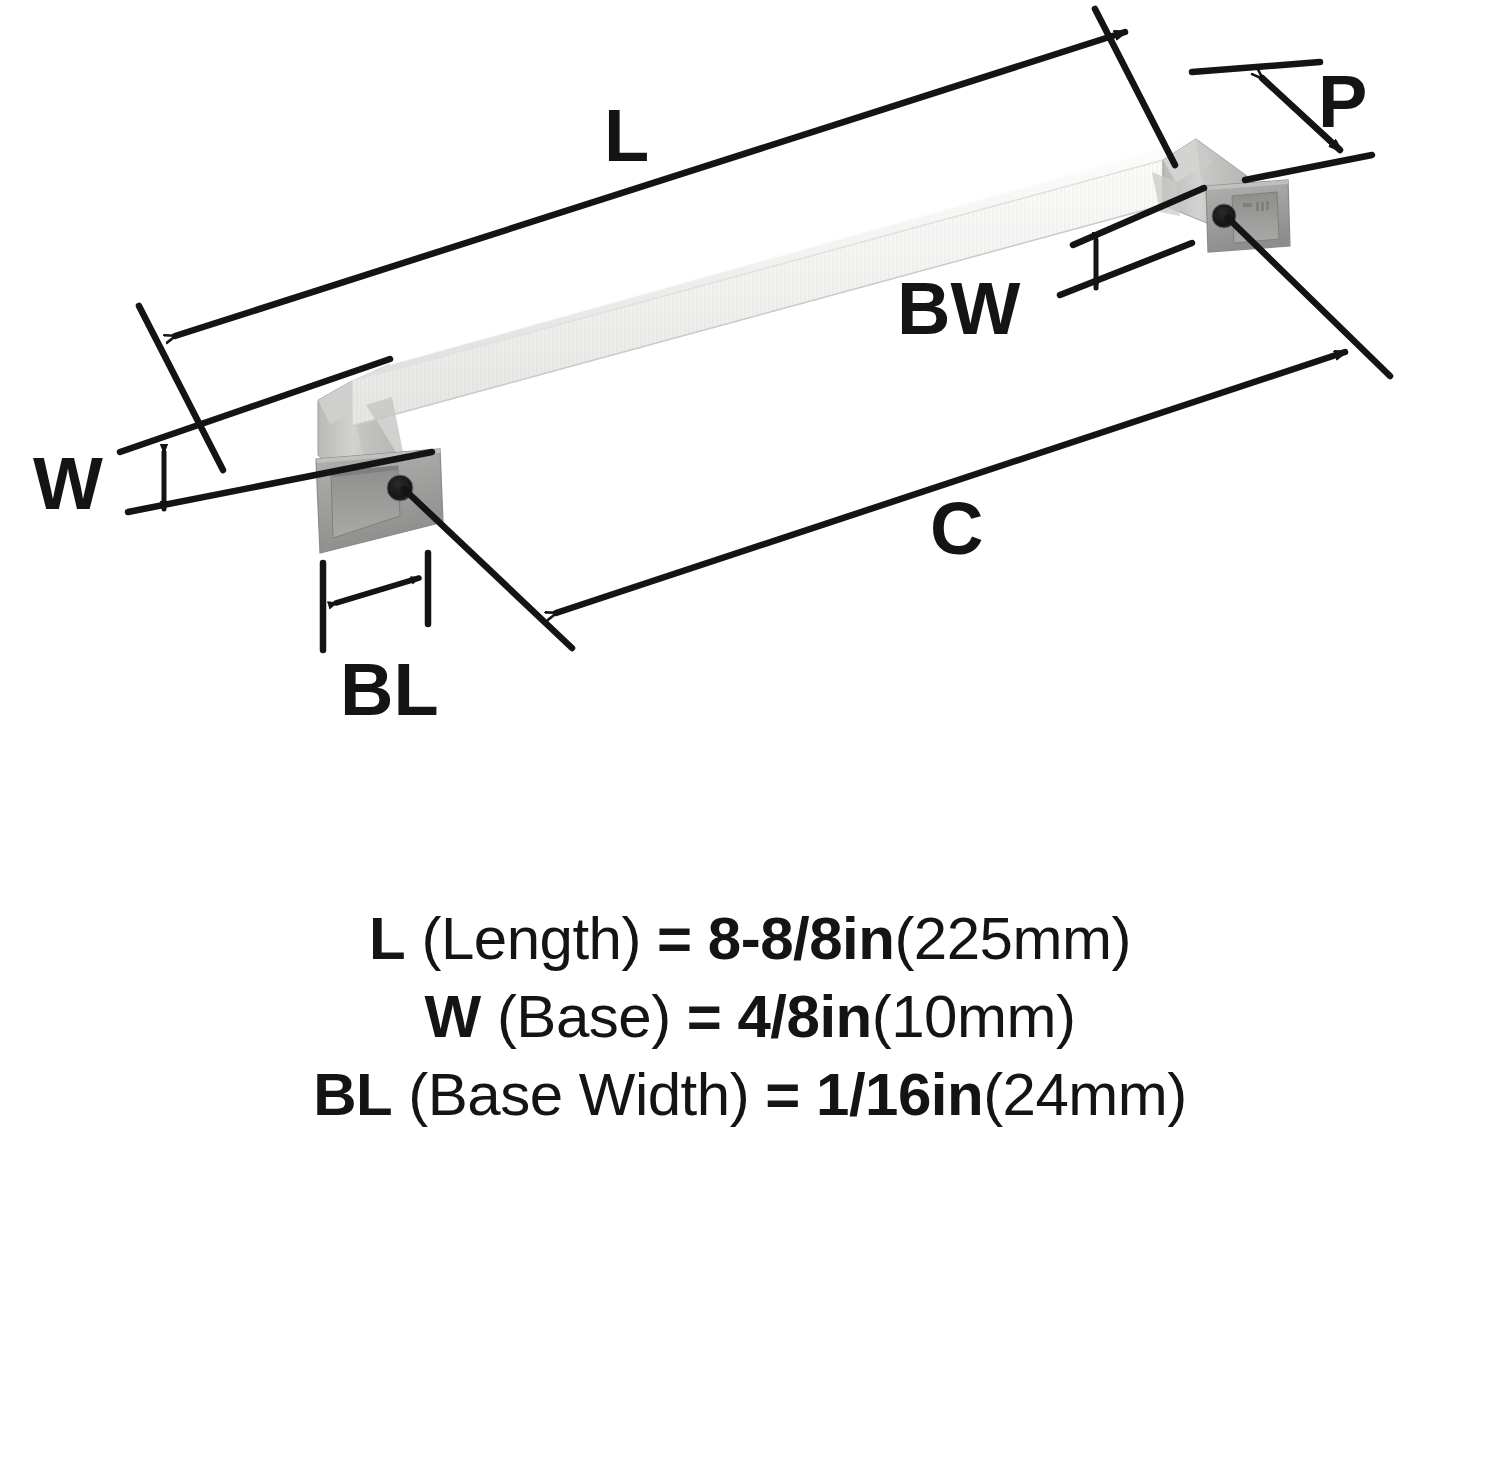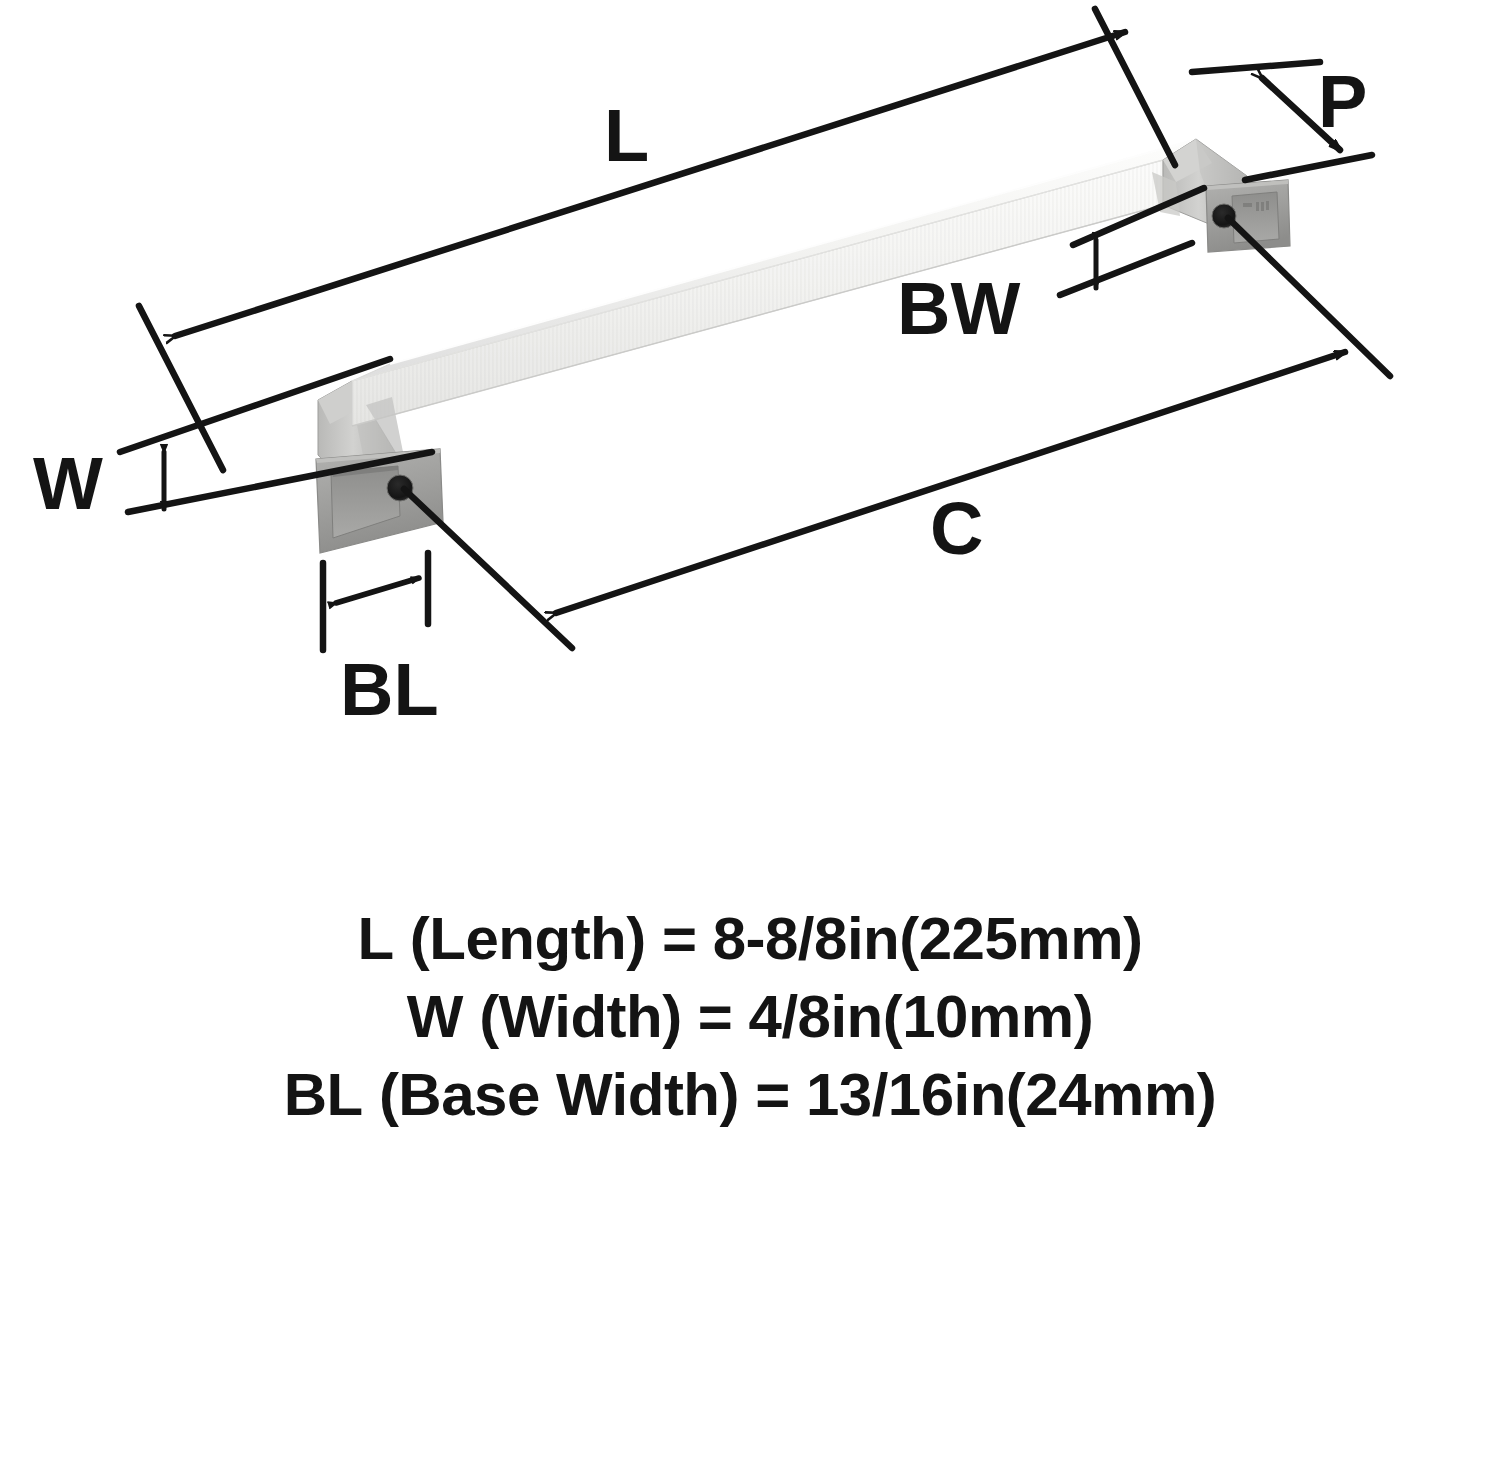--- a/index.html
+++ b/index.html
@@ -48,21 +48,21 @@
     white-space: nowrap;
     color: #141414;
   }
   .spec-line .code,
   .spec-line .val {
     font-weight: 700;
   }
   .spec-line .desc,
   .spec-line .mm,
   .spec-line .eq {
-    font-weight: 700;
+    font-weight: 400;
   }
   .spec-line .eq { font-weight: 700; }
   .dim-label {
     position: absolute;
     font-weight: 700;
     color: #141414;
     line-height: 1;
     white-space: nowrap;
   }
 </style>
@@ -231,29 +231,29 @@
 
     <div class="spec-line">
       <span class="code">L</span>
       <span class="desc">(Length)</span>
       <span class="eq">=</span>
       <span class="val">8-8/8in</span><span class="mm">(225mm)</span>
     </div>
 
     <div class="spec-line">
       <span class="code">W</span>
-      <span class="desc">(Width)</span>
+      <span class="desc">(Base)</span>
       <span class="eq">=</span>
       <span class="val">4/8in</span><span class="mm">(10mm)</span>
     </div>
 
 
 
     <div class="spec-line">
       <span class="code">BL</span>
       <span class="desc">(Base Width)</span>
       <span class="eq">=</span>
-      <span class="val">13/16in</span><span class="mm">(24mm)</span>
+      <span class="val">1/16in</span><span class="mm">(24mm)</span>
     </div>
 
 
   </div>
 </div>
 
 </body></html>

